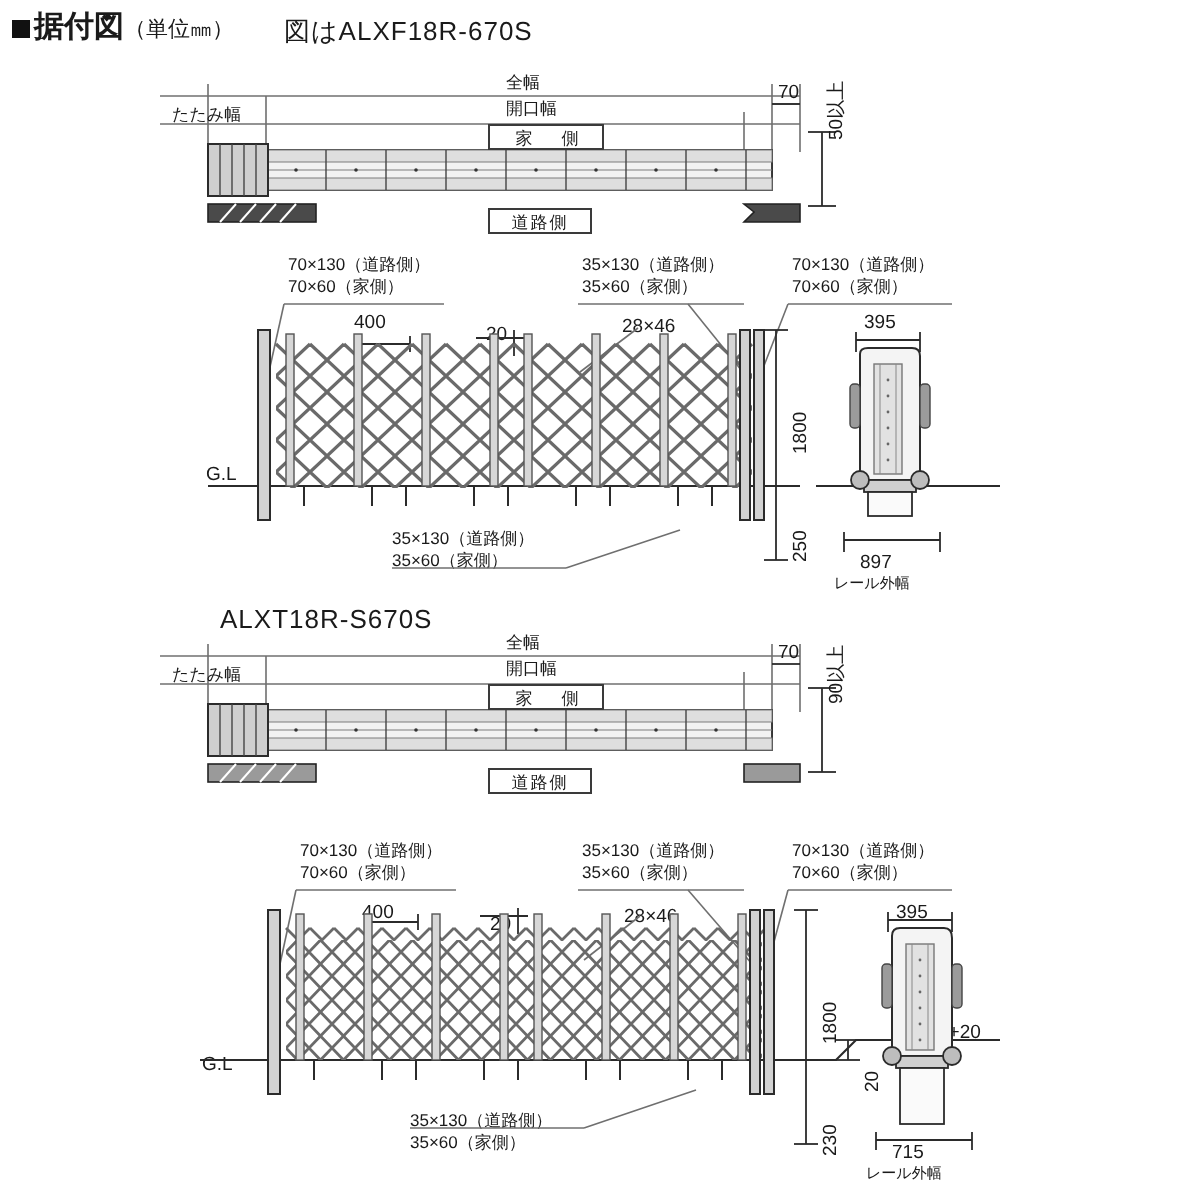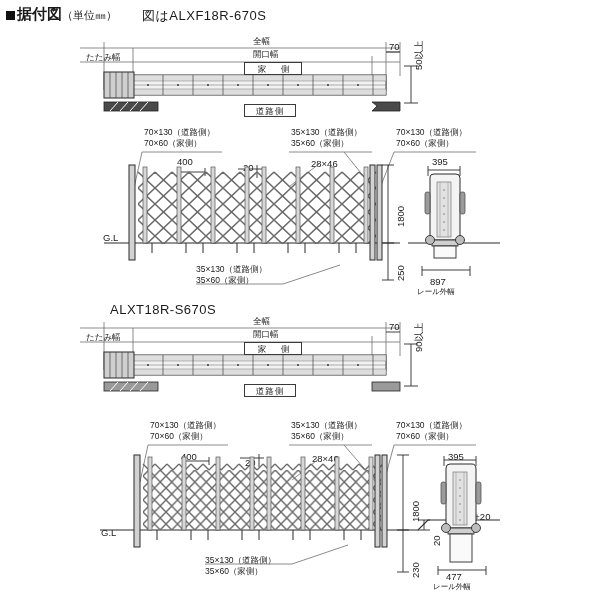--- a/index.html
+++ b/index.html
@@ -335,21 +335,21 @@
 <div class="t dim" style="left:245px;top:458px;">20</div>
 <div class="t dim" style="left:312px;top:454px;">28×46</div>
 <div class="t dim" style="left:448px;top:452px;">395</div>
 <div class="t dim" style="left:101px;top:528px;">G.L</div>
 <div class="t dim" style="left:459px;top:512px;">G.L+20</div>
 <div class="t dim" style="left:432px;top:546px;transform:rotate(-90deg);transform-origin:0 0;">20</div>
 <div class="t dim-s" style="left:205px;top:556px;">35×130（道路側）</div>
 <div class="t dim-s" style="left:205px;top:567px;">35×60（家側）</div>
 <div class="t dim" style="left:411px;top:522px;transform:rotate(-90deg);transform-origin:0 0;">1800</div>
 <div class="t dim" style="left:411px;top:578px;transform:rotate(-90deg);transform-origin:0 0;">230</div>
-<div class="t dim" style="left:446px;top:572px;">477</div>
+<div class="t dim" style="left:446px;top:572px;">715</div>
 <div class="t lbl7" style="left:433px;top:583px;">レール外幅</div>
 
 <svg class="abs" style="left:0px;top:412px;" width="600" height="188">
   <g stroke="#6f6f6f" stroke-width="0.8" fill="none">
     <line x1="148" y1="33" x2="228" y2="33"></line>
     <line x1="289" y1="33" x2="372" y2="33"></line>
     <line x1="394" y1="33" x2="476" y2="33"></line>
     <line x1="148" y1="33" x2="140" y2="70"></line>
     <line x1="344" y1="33" x2="376" y2="70"></line>
     <line x1="394" y1="33" x2="384" y2="70"></line>

